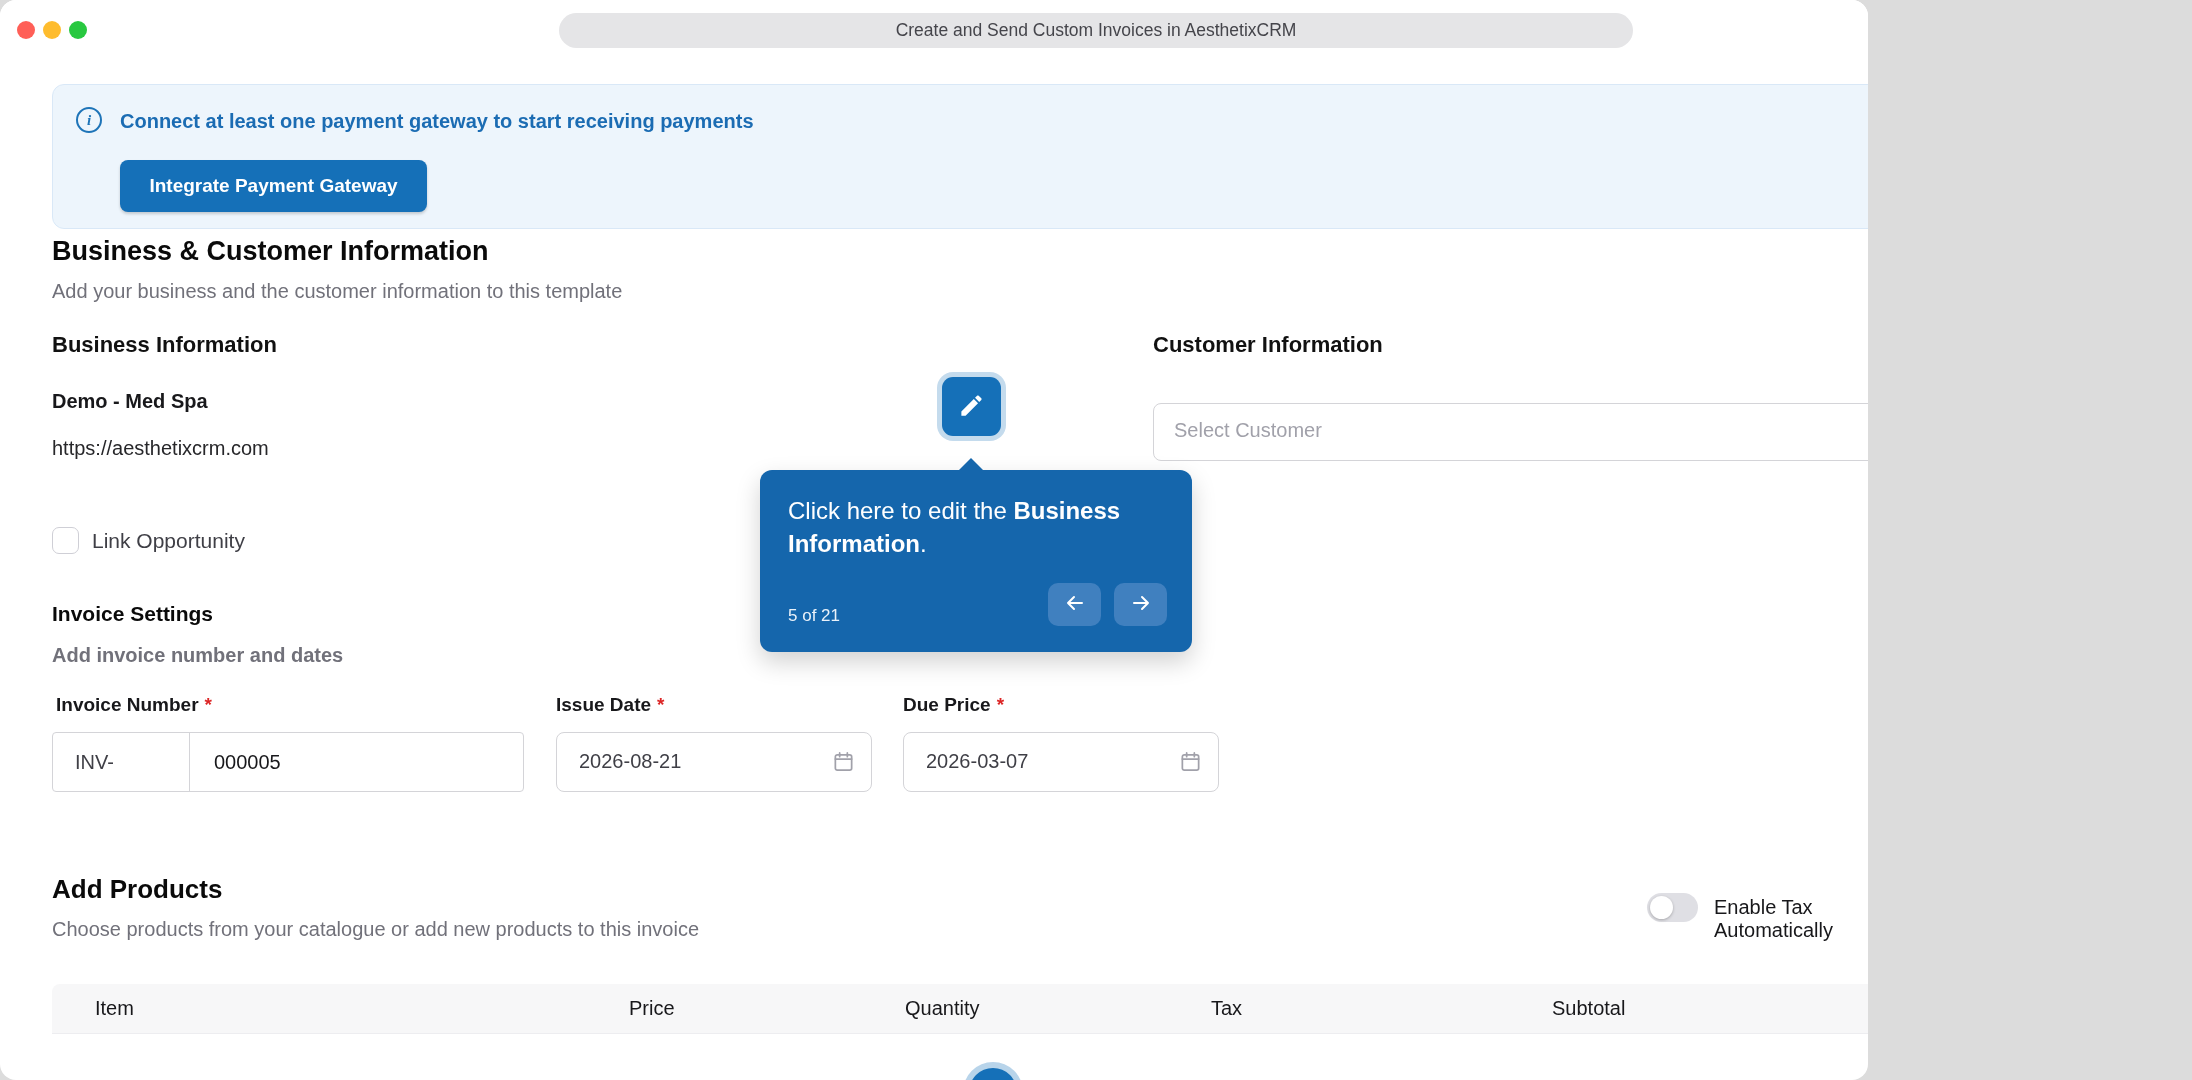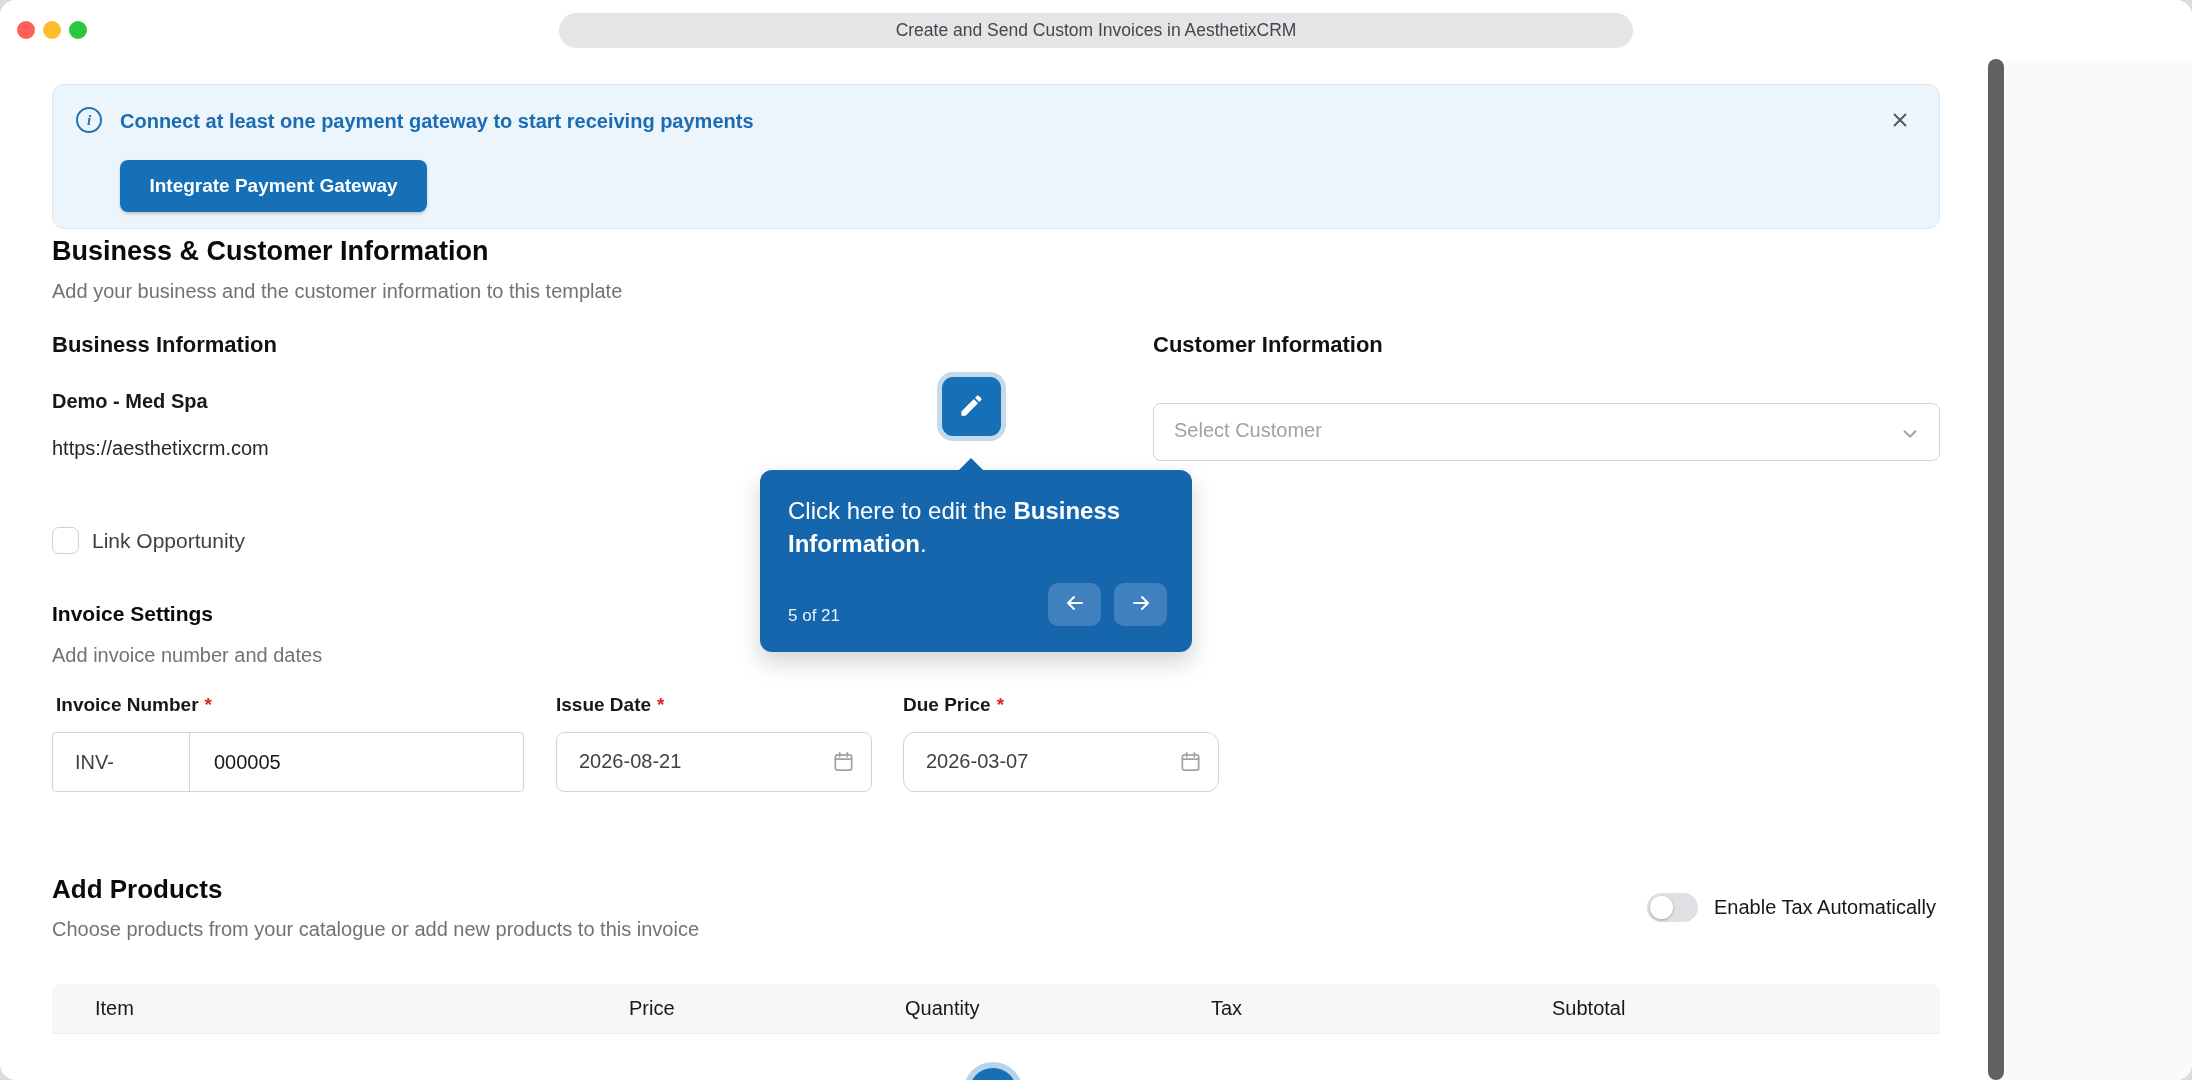--- a/index.html
+++ b/index.html
@@ -1,19 +1,19 @@
 <!DOCTYPE html>
 <html><head>
 <meta charset="utf-8">
 <style>
   * { margin:0; padding:0; box-sizing:border-box; }
   html,body { width:2192px; height:1080px; }
   body { background:#dcdcdc; font-family:"Liberation Sans", sans-serif; position:relative; }
 
-  .window { position:absolute; left:0; top:0; width:2192px; height:1080px;
+  .window { position:absolute; left:0; top:0; width:1868px; height:1080px;
             background:#fff; border-radius:16px; overflow:hidden; }
 
   
   .titlebar { position:absolute; left:0; top:0; width:100%; height:60px; background:#fff; }
   .tl { position:absolute; top:21px; width:18px; height:18px; border-radius:50%; cursor:pointer; }
   .tl.red   { left:17px; background:#ff5f57; }
   .tl.yellow{ left:43px; background:#febc2e; }
   .tl.green { left:69px; background:#28c840; }
   .title-pill { position:absolute; left:559px; top:13px; width:1074px; height:35px;
                 background:#e5e5e7; border-radius:18px; display:flex; align-items:center;
@@ -71,35 +71,35 @@
   .tt-prev { left:288px; top:113px; }
   .tt-next { left:354px; top:113px; }
 
   
   .checkbox { position:absolute; left:52px; top:527px; width:27px; height:27px;
               border:1.5px solid #cfcfd6; border-radius:7px; background:#fff; cursor:pointer; }
   .cb-label { position:absolute; left:92px; top:529px; font-size:21px; color:#3f3f46; }
 
   
   #inv-title { top:602px; font-size:21px; }
-  #inv-sub   { top:644px; }
+  #inv-sub   { top:644px;font-weight:bold; }
   .field-label { position:absolute; top:694px; font-size:19px; font-weight:700; color:#18181b; }
   .req { color:#dc2626; margin-left:6px; font-weight:700; }
   #lbl-invnum { left:56px; } #lbl-issue { left:556px; } #lbl-due { left:903px; }
 
   .invnum-group { position:absolute; left:52px; top:732px; width:472px; height:60px;
                   border:1px solid #d4d4d8; border-radius:4px; display:flex; background:#fff; }
   .invnum-prefix { width:137px; border-right:1px solid #d4d4d8; display:flex; align-items:center;
                    padding-left:22px; font-size:20px; color:#3f3f46; }
   .invnum-value { flex:1; display:flex; align-items:center; padding-left:24px;
                   font-size:20px; color:#18181b; cursor:text; }
 
   .date-field { position:absolute; top:732px; width:316px; height:60px;
                 border:1px solid #d4d4d8; border-radius:8px; background:#fff; cursor:pointer; }
-  #issue-field { left:556px; } #due-field { left:903px;border-radius:12px; }
+  #issue-field { left:556px; } #due-field { left:903px; }
   .date-text { position:absolute; left:22px; top:17px; font-size:20px; color:#3f3f46; }
   .date-cal  { position:absolute; right:16px; top:17px; }
 
   
   #ap-title { top:874px; font-size:26px; }
   #ap-sub   { top:918px; }
   .toggle { position:absolute; left:1647px; top:893px; width:51px; height:29px;
             background:#dfdfe4; border-radius:15px; cursor:pointer; }
   .knob { position:absolute; left:3px; top:3px; width:23px; height:23px; background:#fff;
           border-radius:50%; box-shadow:0 1px 3px rgba(0,0,0,.25); }

